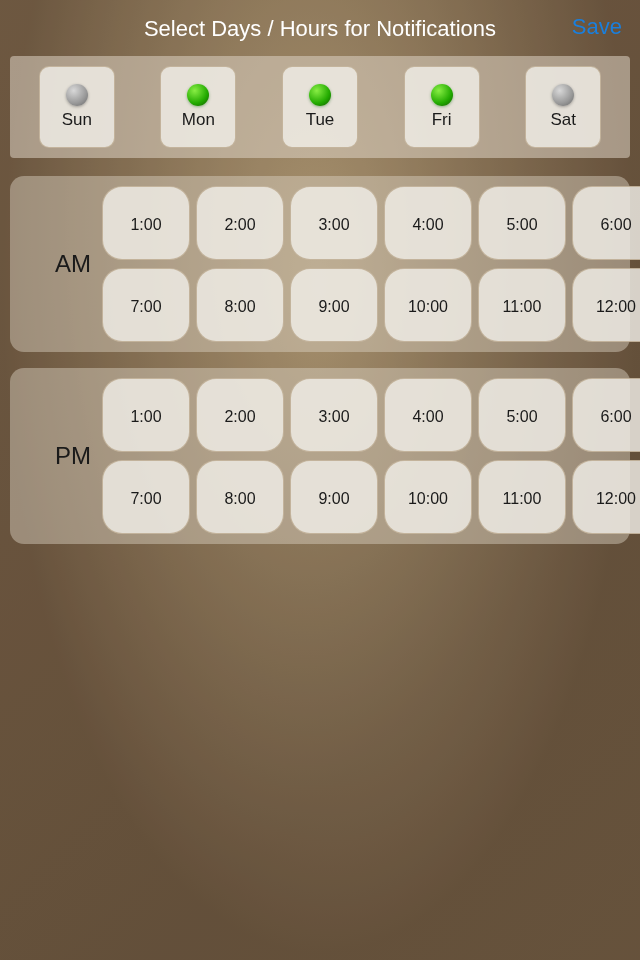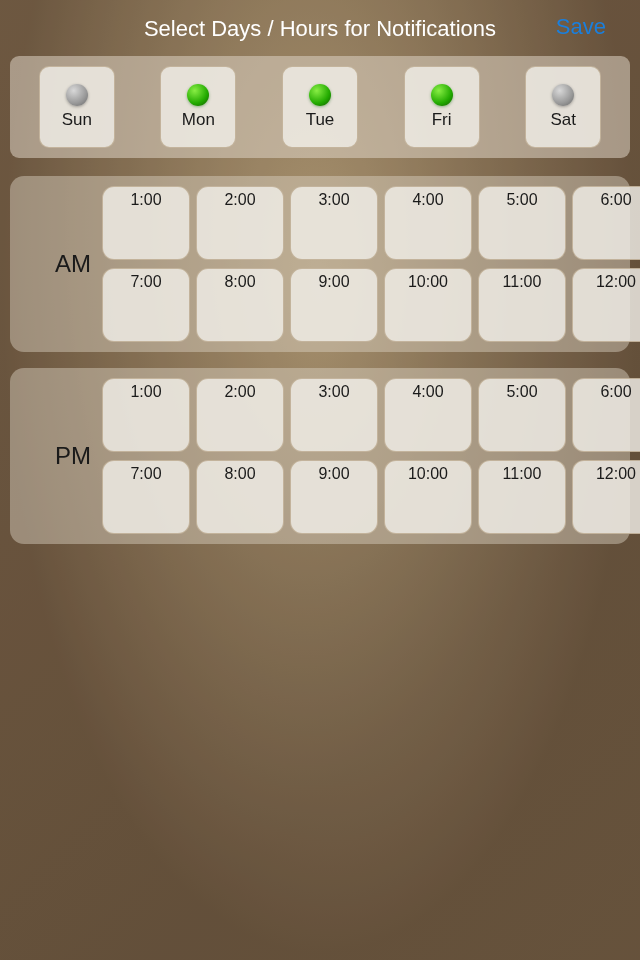--- a/index.html
+++ b/index.html
@@ -33,42 +33,42 @@
       position: relative;
       z-index: 1;
       width: 640px;
       height: 960px;
       padding: 0 10px;
     }
 
     .save-btn {
       position: absolute;
       top: 14px;
-      right: 34px;
+      right: 18px;
       color: #1a7fdd;
       font-size: 22px;
       font-weight: 400;
       background: none;
       border: none;
       cursor: pointer;
     }
 
     .title {
       text-align: center;
       font-size: 22px;
       font-weight: 400;
       color: #ffffff;
       padding-top: 16px;
       padding-bottom: 14px;
     }
 
     
     .days-section {
       background: rgba(220,210,195,0.55);
-      border-radius: 9px;
+      border-radius: 4px;
       padding: 10px 6px;
       margin-bottom: 18px;
       display: flex;
       justify-content: space-around;
       align-items: center;
     }
 
     .day-btn {
       display: flex;
       flex-direction: column;
@@ -137,26 +137,26 @@
     .times-row {
       display: flex;
       gap: 6px;
       justify-content: flex-start;
     }
 
     .time-btn {
       display: flex;
       flex-direction: column;
       align-items: center;
-      justify-content: flex-start;
+      justify-content: center;
       width: 88px;
       height: 74px;
       background: rgba(240,238,232,0.82);
       border: 1px solid rgba(180,160,130,0.7);
-      border-radius: 12px;
+      border-radius: 20px;
       cursor: pointer;
       gap: 4px;
     }
 
     .time-label {
       font-size: 16px;
       color: #1a1a1a;
     }
   </style>
 </head>

